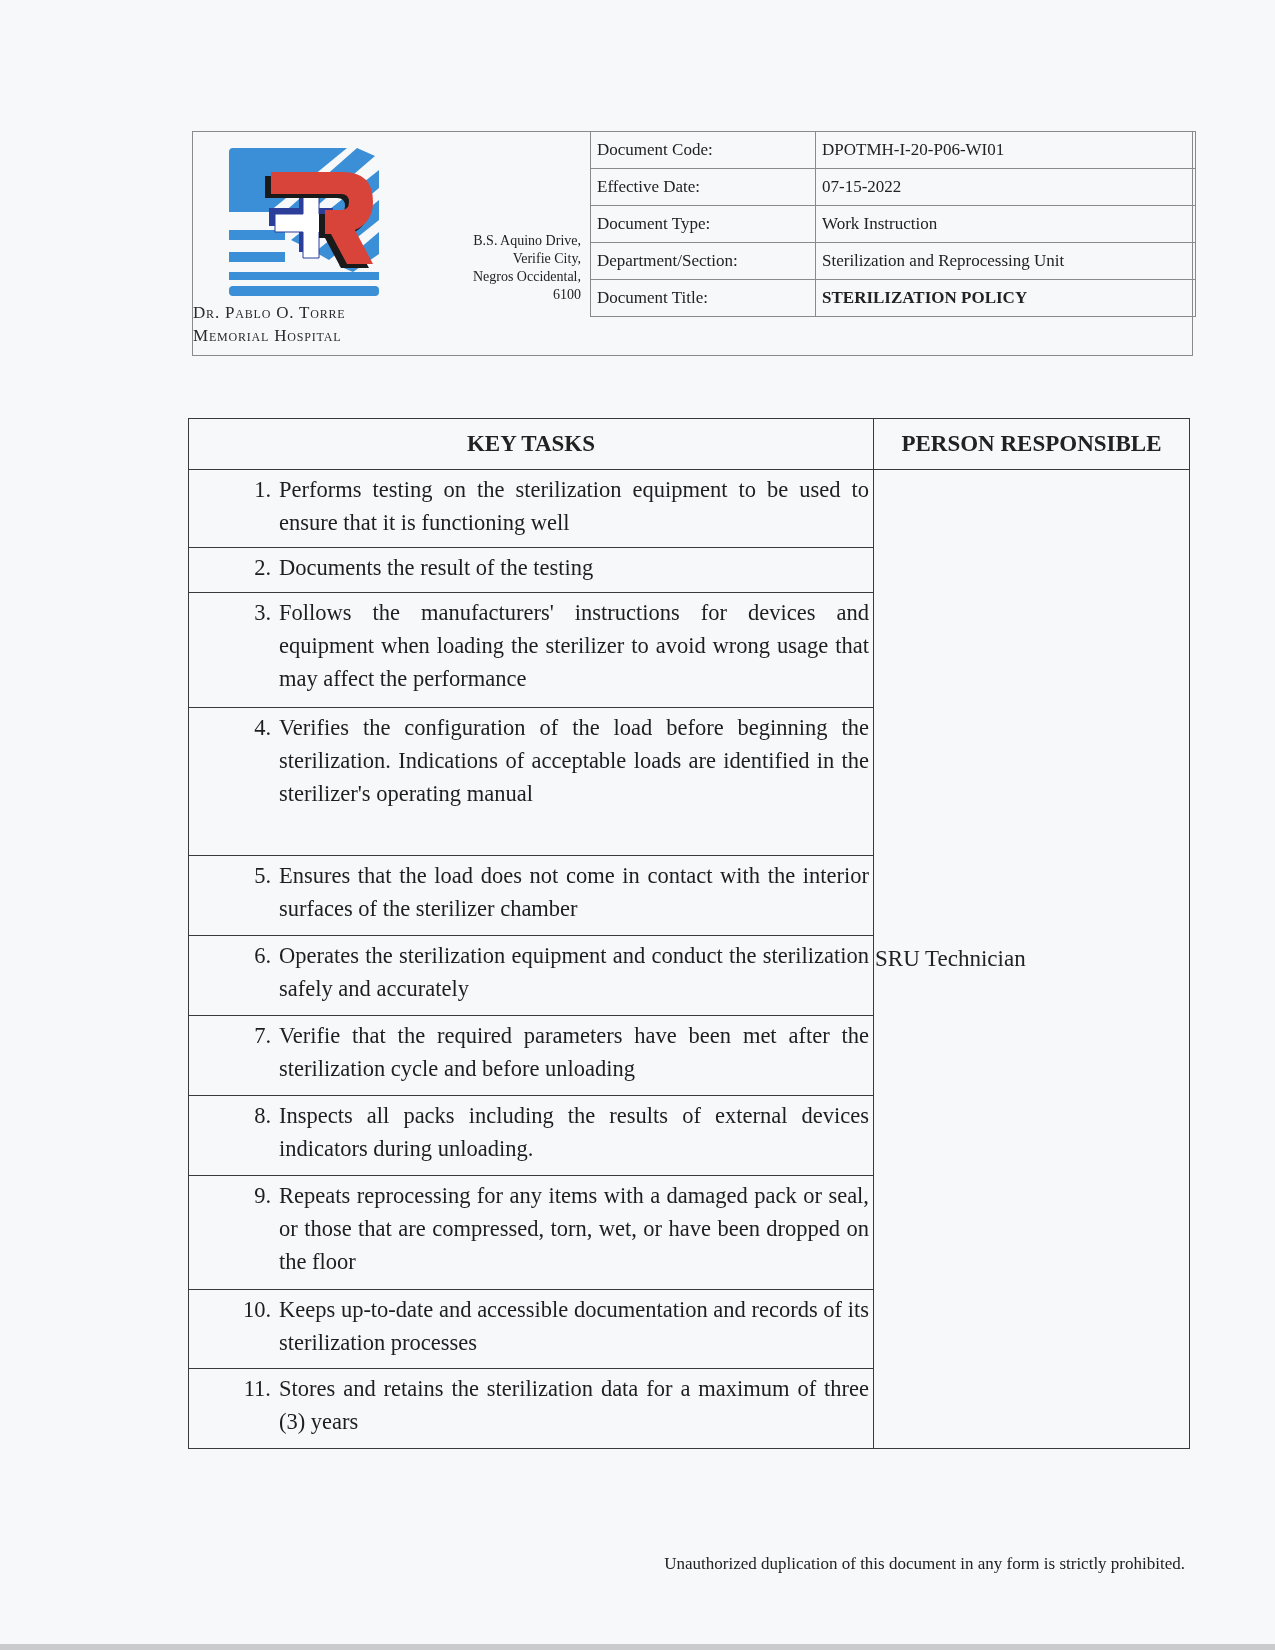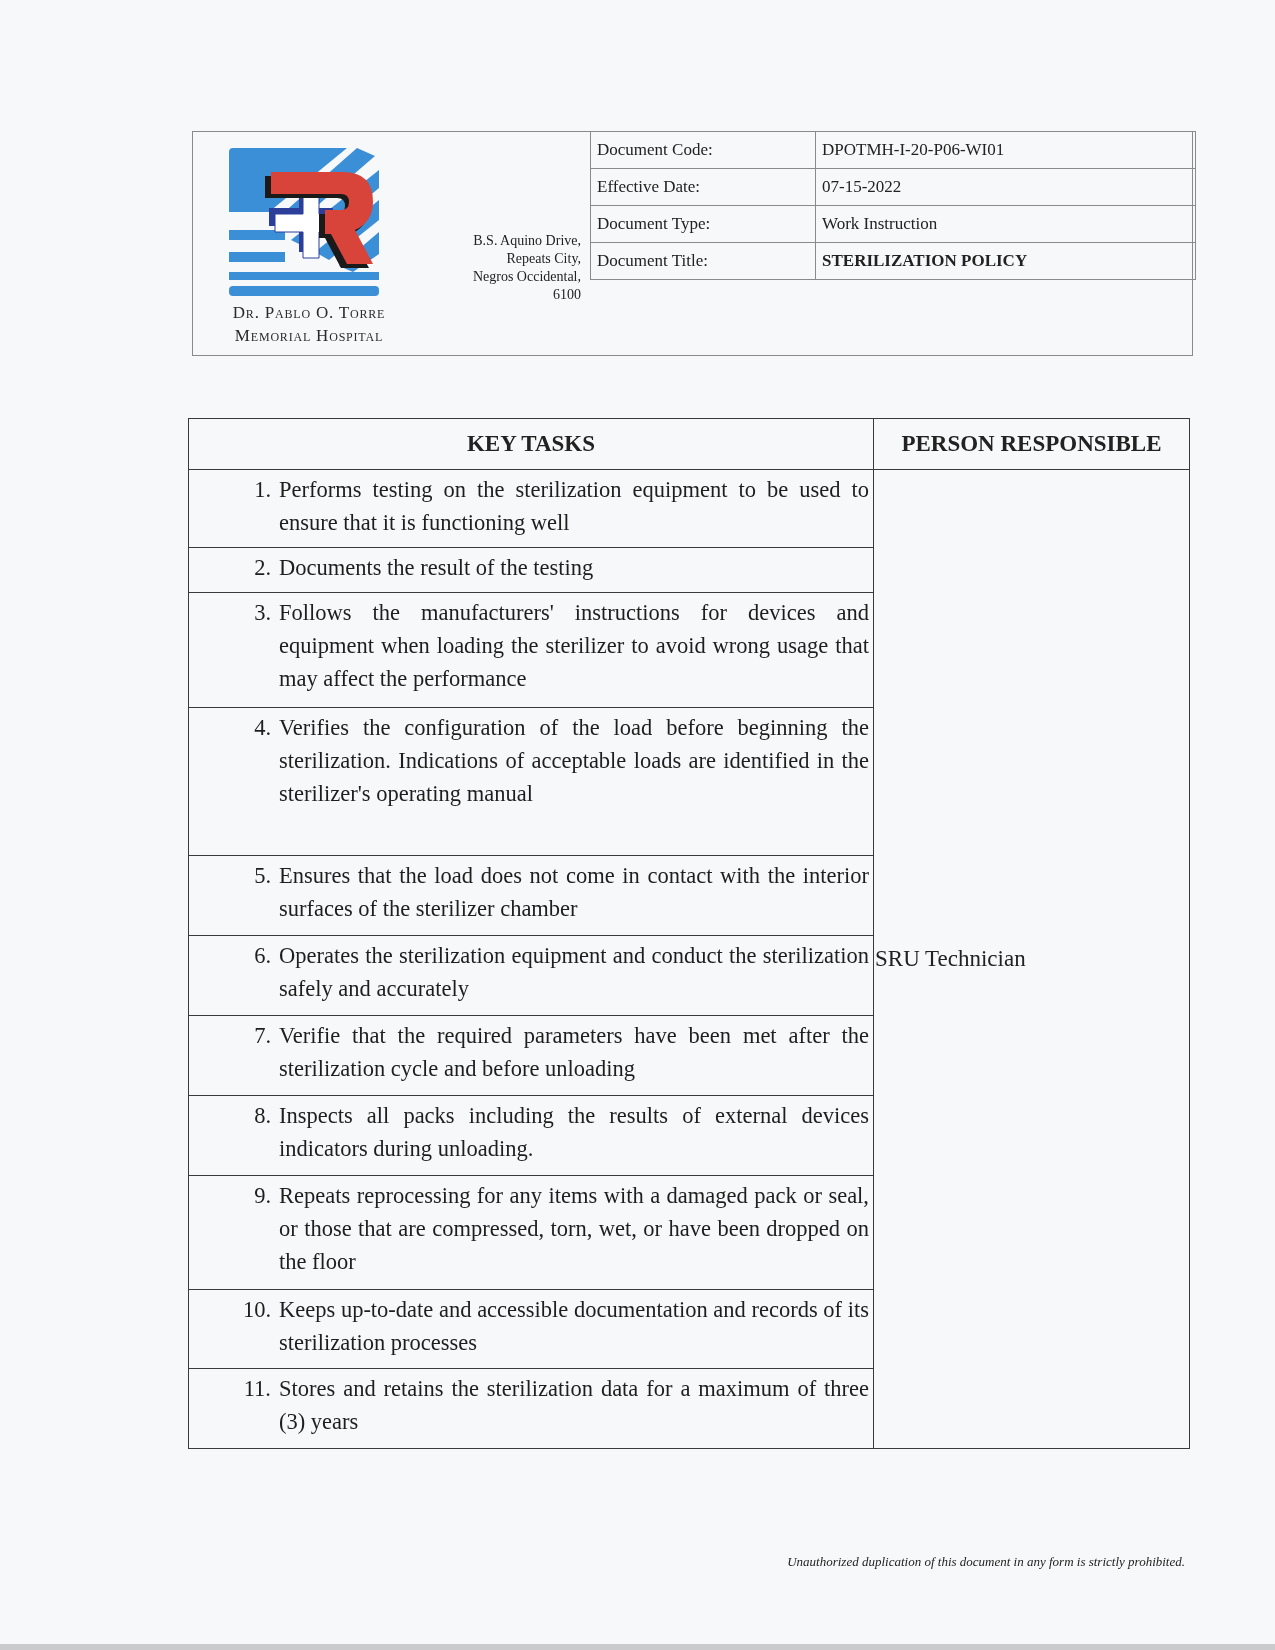--- a/index.html
+++ b/index.html
@@ -5,42 +5,42 @@
   html, body { margin:0; padding:0; }
   body { width:1275px; height:1650px; background:#f7f8f9; position:relative; overflow:hidden;
          font-family:"Liberation Serif", "DejaVu Serif", serif; color:#1e1e1e; }
   .page-edge { position:absolute; left:0; right:0; bottom:0; height:6px; background:#c9cbcc; }
 
   
   .hdr { position:absolute; left:192px; top:131px; width:1001px; height:225px;
          border:1px solid #8a8a8a; box-sizing:border-box; }
   .hdr-logo { position:absolute; left:0; top:0; width:232px; height:100%; }
   .logo-svg { position:absolute; left:36px; top:16px; width:158px; height:150px; }
-  .hosp-name { position:absolute; left:0; width:232px; text-align:center; font-size:17px;
+  .hosp-name { position:absolute; left:0; width:232px; font-size:17px;
                letter-spacing:0.8px; color:#2a2a2a; font-variant:small-caps; line-height:22px; }
   .hosp-name.l1 { top:170px; } .hosp-name.l2 { top:193px; }
   .hdr-addr { position:absolute; left:232px; top:100px; width:156px; text-align:right;
               font-size:14px; line-height:18px; color:#222; }
   .hdr-meta { position:absolute; left:397px; top:-1px; width:606px; border-collapse:collapse; }
   .hdr-meta td { border:1px solid #8a8a8a; height:36px; padding:0 6px; font-size:17px; color:#222; }
   .hdr-meta td.k { width:212px; }
   .hdr-meta td.bold { font-weight:bold; }
 
   
   .tasks { position:absolute; left:188px; top:418px; width:1002px; border-collapse:collapse; }
   .tasks th, .tasks td { border:1.5px solid #3a3a3a; }
   .tasks th { height:48px; font-size:23px; font-weight:bold; color:#222; }
   .tasks th.c1 { width:682px; }
   .task-cell { padding:3px 4px 3px 0; font-size:22.5px; line-height:33px; vertical-align:top; }
   .task-row { display:flex; }
   .num { width:82px; text-align:right; padding-right:8px; flex:none; }
   .txt { flex:1; text-align:justify; }
   .person { text-align:left; vertical-align:middle; font-size:23px; color:#222; }
 
-  .footer { position:absolute; right:90px; top:1554px; font-size:13px; color:#222;font-style:italic; }
+  .footer { position:absolute; right:90px; top:1554px; font-size:17px; color:#222; }
 </style>
 </head>
 <body>
 
 <div class="hdr">
   <div class="hdr-logo">
     <svg class="logo-svg" viewBox="0 0 158 150">
       <rect x="0" y="0" width="150" height="150" rx="6" fill="#f7f8f9"></rect>
       <path d="M0 4 Q0 0 4 0 H118 L40 64 H0 Z" fill="#3b8fd6"></path>
       <path d="M128 0 L146 8 L60 82 L44 74 Z" fill="#3b8fd6"></path>
@@ -54,37 +54,41 @@
       <path d="M40 60 H70 V40 H86 V60 H104 V78 H86 V104 H70 V78 H40 Z" fill="#2b3f9a"></path>
       <path d="M46 66 H74 V46 H90 V66 H108 V84 H90 V110 H74 V84 H46 Z" fill="#ffffff" stroke="#2b3f9a" stroke-width="1"></path>
       <path d="M36 28 H110 Q140 28 140 58 Q140 78 122 86 L140 120 H112 L96 90 H90 V66 H108 Q116 66 116 58 Q116 50 108 50 H36 Z" fill="#1a1a1a"></path>
       <path d="M42 24 H114 Q144 24 144 54 Q144 74 126 82 L144 116 H118 L102 86 H96 V62 H112 Q120 62 120 54 Q120 46 112 46 H42 Z" fill="#d9443a"></path>
     </svg>
     <div class="hosp-name l1">Dr. Pablo O. Torre</div>
     <div class="hosp-name l2">Memorial Hospital</div>
   </div>
   <div class="hdr-addr">
     <div>B.S. Aquino Drive,</div>
-    <div>Repeats City,</div>
+    <div>Verifie City,</div>
     <div>Negros Occidental,</div>
     <div>6100</div>
   </div>
   <table class="hdr-meta">
     <tbody>
         <tr>
       <td class="k">Document Code:</td>
       <td>DPOTMH-I-20-P06-WI01</td>
     </tr>
     <tr>
       <td class="k">Effective Date:</td>
       <td>07-15-2022</td>
     </tr>
     <tr>
       <td class="k">Document Type:</td>
       <td>Work Instruction</td>
+    </tr>
+    <tr>
+      <td class="k">Department/Section:</td>
+      <td>Sterilization and Reprocessing Unit</td>
     </tr>
     <tr>
       <td class="k">Document Title:</td>
       <td class="bold">STERILIZATION POLICY</td>
     </tr>
   </tbody>
     </table>
 </div>
 
 <table class="tasks">

